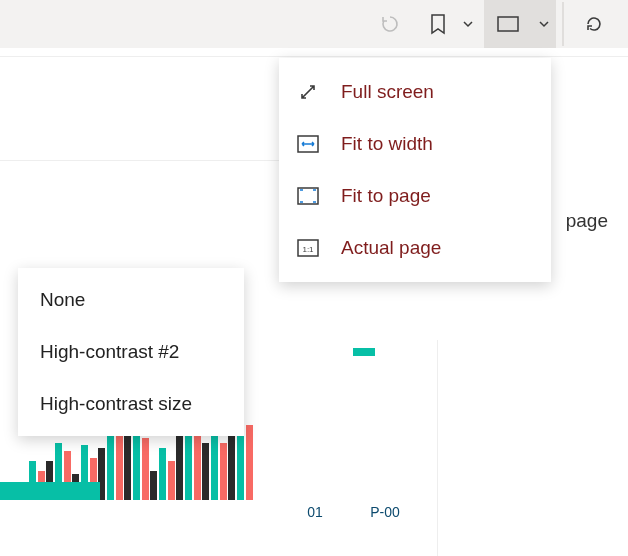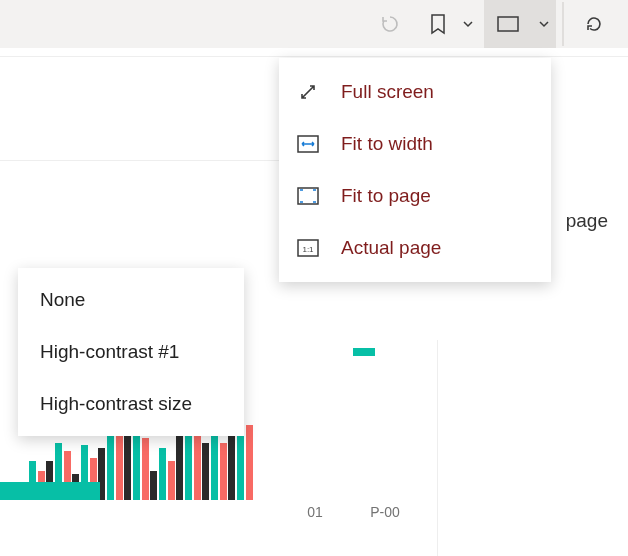--- a/index.html
+++ b/index.html
@@ -40,21 +40,21 @@
   .side-vert { position: absolute; right: 190px; top: 340px; bottom: 0; width: 1px; background: #eeeeee; }
 
   
   .chart {
     position: absolute; left: 20px; top: 180px; width: 260px; height: 320px;
   }
   .chart .plot {
     position: absolute; left: 0; top: 0; width: 260px; height: 320px;
   }
   .bar { position: absolute; bottom: 0; width: 18px; }
-  .tick { position: absolute; bottom: -20px; font-size: 14px; color: #737373; width: 50px; text-align: center; }
+  .tick { position: absolute; bottom: -20px; font-size: 14px; color: #0c4a6e; width: 50px; text-align: center; }
 
   .legend-swatch {
     position: absolute; width: 22px; height: 8px;
   }
 
   
   .menu {
     position: absolute; left: 279px; top: 58px; width: 272px;
     background: #fff;
     box-shadow: 0 4px 14px rgba(0,0,0,0.18);
@@ -208,20 +208,20 @@
     </span>
     <span>Actual page</span>
   </div>
 </div>
 
 <div class="submenu">
   <div class="sub-item">
         <span>None</span>
       </div>
   <div class="sub-item">
-        <span>High-contrast #1</span>
+        <span>High-contrast #2</span>
       </div>
   <div class="sub-item">
         <span>High-contrast size</span>
       </div>
 </div>
 
 </div>
 
 </body></html>

